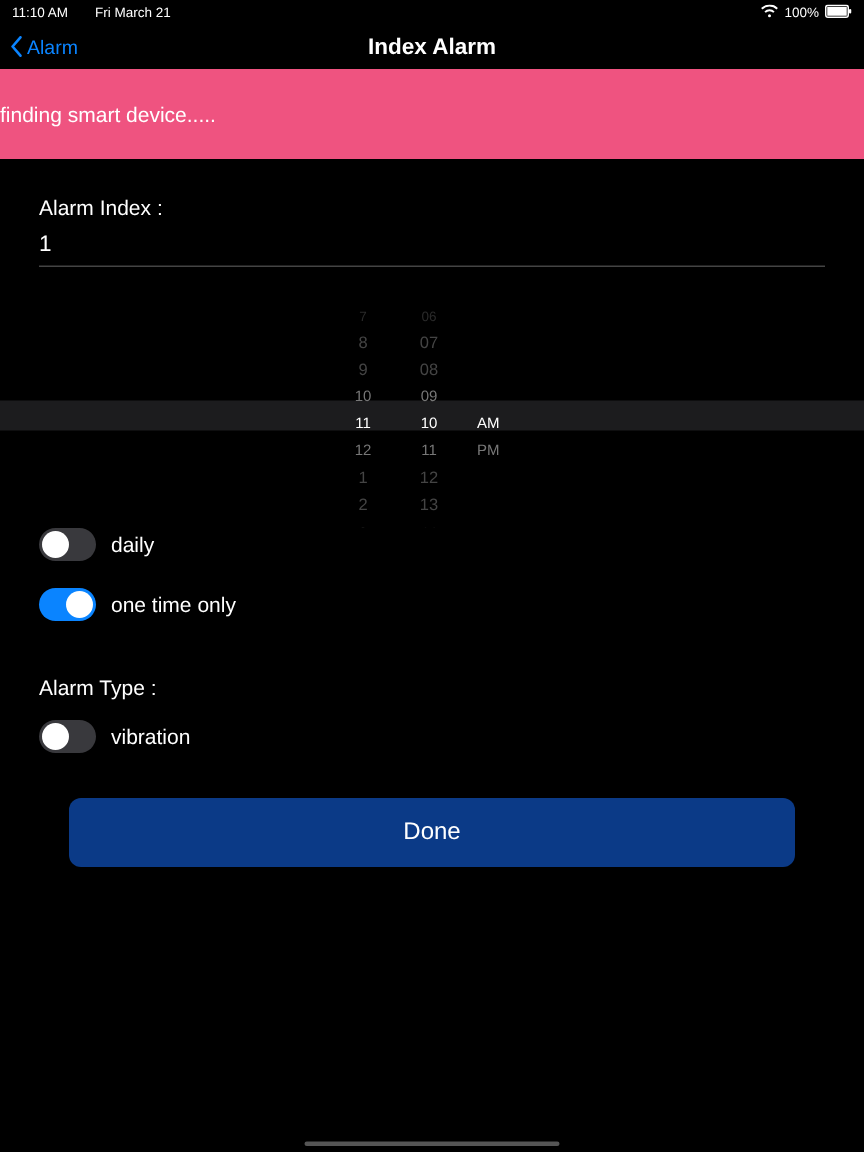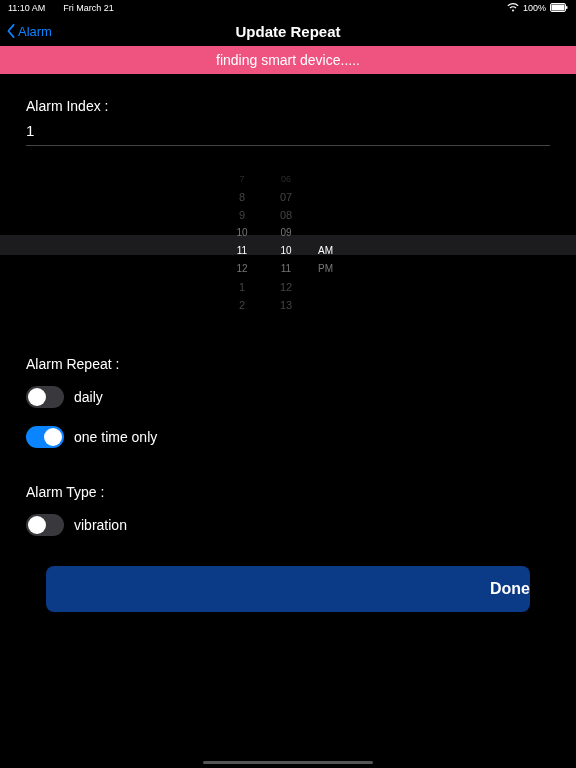--- a/index.html
+++ b/index.html
@@ -4,21 +4,21 @@
 <style>
   * { margin: 0; padding: 0; box-sizing: border-box; }
   html, body { width: 576px; height: 768px; background: #000; color: #fff; font-family: -apple-system, "Helvetica Neue", Arial, sans-serif; overflow: hidden; }
   .status-bar { display: flex; justify-content: space-between; align-items: center; height: 16px; padding: 0 8px; font-size: 9px; font-weight: 500; }
   .status-left { display: flex; gap: 18px; }
   .status-right { display: flex; align-items: center; gap: 4px; text-align: right; }
   .nav-bar { position: relative; height: 30px; display: flex; align-items: center; }
   .back-btn { position: absolute; left: 6px; display: flex; align-items: center; color: #0a84ff; font-size: 13px; cursor: pointer; }
   .back-btn svg { width: 10px; height: 14px; margin-right: 2px; }
   .title { position: absolute; left: 0; right: 0; text-align: center; font-size: 15px; font-weight: 600; }
-  .banner { background: #ef5380; color: #fff; text-align: center; font-size: 14px; padding: 6px 0; }
+  .banner { background: #ef5380; color: #fff; font-size: 14px; padding: 22px 0; }
   .section { padding: 0 26px; }
   .field-label { font-size: 14px; margin-top: 24px; }
   .field-input { width: 100%; background: transparent; border: none; border-bottom: 1px solid #444; color: #fff; font-size: 15px; padding: 8px 0 6px 0; outline: none; }
   .picker-wrap { margin-top: 24px; position: relative; height: 150px; overflow: hidden; }
   .picker-select { position: absolute; left: 0; right: 0; top: 65px; height: 20px; background: #1c1c1e; z-index: 0; }
   .picker-cols { position: absolute; left: 0; right: 0; top: 0; bottom: 0; display: flex; justify-content: center; gap: 20px; z-index: 1; }
   .picker-col { display: flex; flex-direction: column; align-items: center; width: 24px; }
   .picker-col.ampm { width: 28px; align-items: flex-start; }
   .picker-item { height: 18px; line-height: 18px; font-size: 10px; color: #555; text-align: center; }
   .picker-item.sel { color: #fff; }
@@ -26,21 +26,21 @@
   .picker-item.far { color: #444; font-size: 11px; }
   .picker-item.vf { color: #2a2a2a; font-size: 9px; }
   .picker-item.blank { visibility: hidden; }
   .section-header { font-size: 14px; margin-top: 36px; margin-bottom: 14px; }
   .toggle-row { display: flex; align-items: center; gap: 10px; margin-bottom: 18px; }
   .toggle { position: relative; width: 38px; height: 22px; border-radius: 11px; background: #39393d; cursor: pointer; flex-shrink: 0; }
   .toggle.on { background: #0a84ff; }
   .knob { position: absolute; top: 2px; left: 2px; width: 18px; height: 18px; border-radius: 9px; background: #fff; }
   .toggle.on .knob { left: 18px; }
   .toggle-label { font-size: 14px; }
-  .done-btn { margin: 30px 46px 0 46px; background: #0b3a87; color: #fff; text-align: right; font-size: 16px; padding: 14px 0; border-radius: 8px; cursor: pointer; font-weight: bold; }
+  .done-btn { margin: 30px 46px 0 46px; background: #0b3a87; color: #fff; text-align: center; font-size: 16px; padding: 14px 0; border-radius: 8px; cursor: pointer; }
   .home-ind { position: absolute; bottom: 4px; left: 50%; transform: translateX(-50%); width: 170px; height: 3px; border-radius: 2px; background: #555; }
 </style>
 </head>
 <body>
 
 <div class="status-bar">
   <div class="status-left">
     <span>11:10 AM</span>
     <span>Fri March 21</span>
   </div>
@@ -61,21 +61,21 @@
   </div>
 </div>
 
 <div class="nav-bar">
   <div class="back-btn">
     <svg viewBox="0 0 10 16">
         <path d="M8 1L2 8l6 7" stroke="#0a84ff" stroke-width="2" fill="none" stroke-linecap="round" stroke-linejoin="round"></path>
       </svg>
     <span>Alarm</span>
   </div>
-  <div class="title">Update Repeat</div>
+  <div class="title">Index Alarm</div>
 </div>
 
 <div class="banner">finding smart device.....</div>
 
 <div class="section">
   <div class="field-label">Alarm Index :</div>
   <input class="field-input" value="1" style="">
 </div>
 
 <div class="picker-wrap">
@@ -108,21 +108,20 @@
         <div class="picker-item blank">.</div>
         <div class="picker-item blank">.</div>
         <div class="picker-item blank">.</div>
         <div class="picker-item sel">AM</div>
         <div class="picker-item near">PM</div>
       </div>
   </div>
 </div>
 
 <div class="section">
-  <div class="section-header">Alarm Repeat :</div>
   <div>
       <div class="toggle-row">
         <div class="toggle">
           <div class="knob"></div>
         </div>
         <div class="toggle-label">daily</div>
       </div>
       <div class="toggle-row">
         <div class="toggle on">
           <div class="knob"></div>

